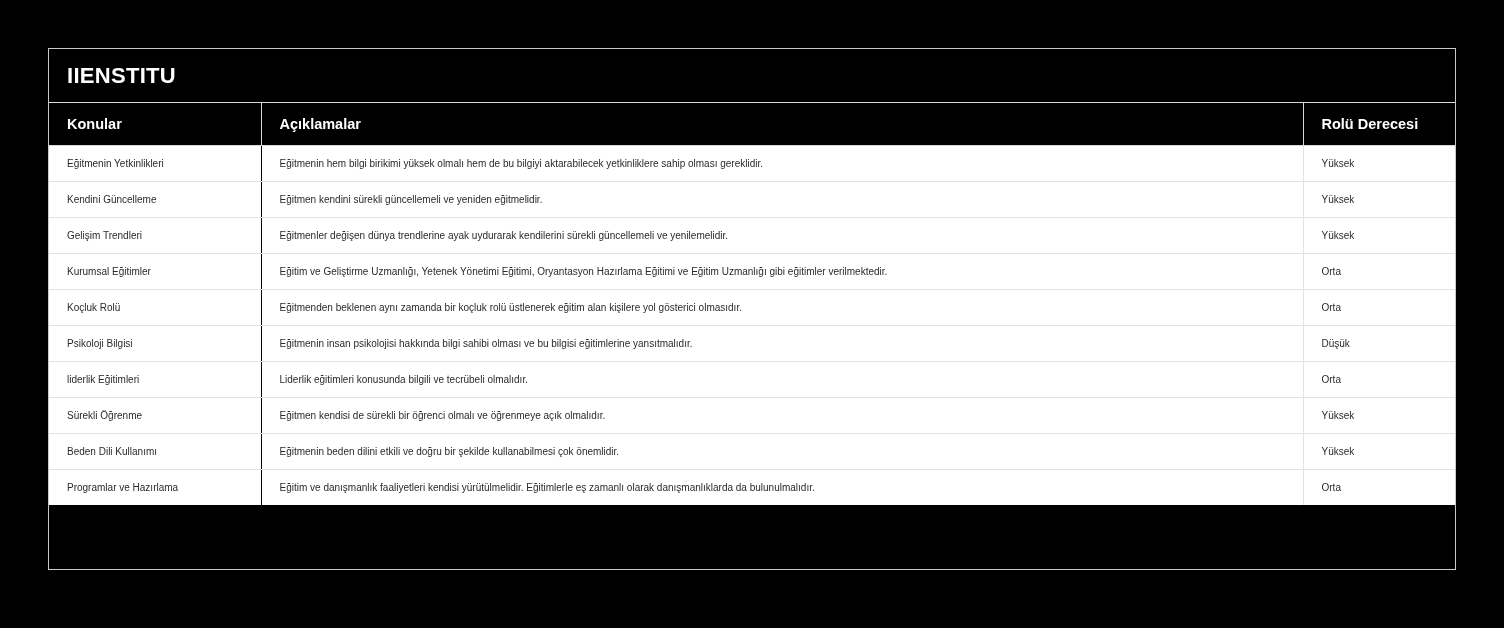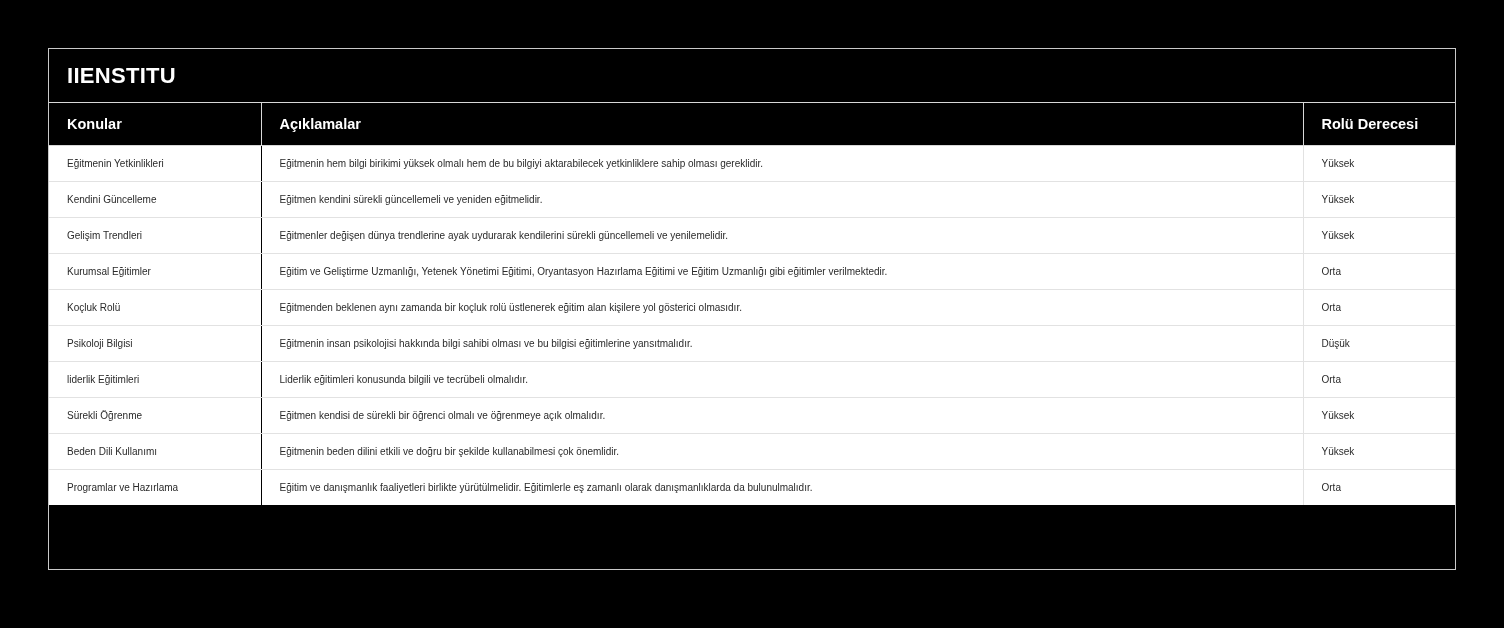--- a/index.html
+++ b/index.html
@@ -160,20 +160,20 @@
           <td class="col-desc">Eğitmen kendisi de sürekli bir öğrenci olmalı ve öğrenmeye açık olmalıdır.</td>
           <td class="col-imp">Yüksek</td>
         </tr>
         <tr>
           <td class="col-topic">Beden Dili Kullanımı</td>
           <td class="col-desc">Eğitmenin beden dilini etkili ve doğru bir şekilde kullanabilmesi çok önemlidir.</td>
           <td class="col-imp">Yüksek</td>
         </tr>
         <tr>
           <td class="col-topic">Programlar ve Hazırlama</td>
-          <td class="col-desc">Eğitim ve danışmanlık faaliyetleri birlikte yürütülmelidir. Eğitimlerle eş zamanlı olarak danışmanlıklarda da bulunulmalıdır.</td>
+          <td class="col-desc">Eğitim ve danışmanlık faaliyetleri kendisi yürütülmelidir. Eğitimlerle eş zamanlı olarak danışmanlıklarda da bulunulmalıdır.</td>
           <td class="col-imp">Orta</td>
         </tr>
       </tbody>
     </table>
 
   </div>
 </div>
 
 </body></html>

